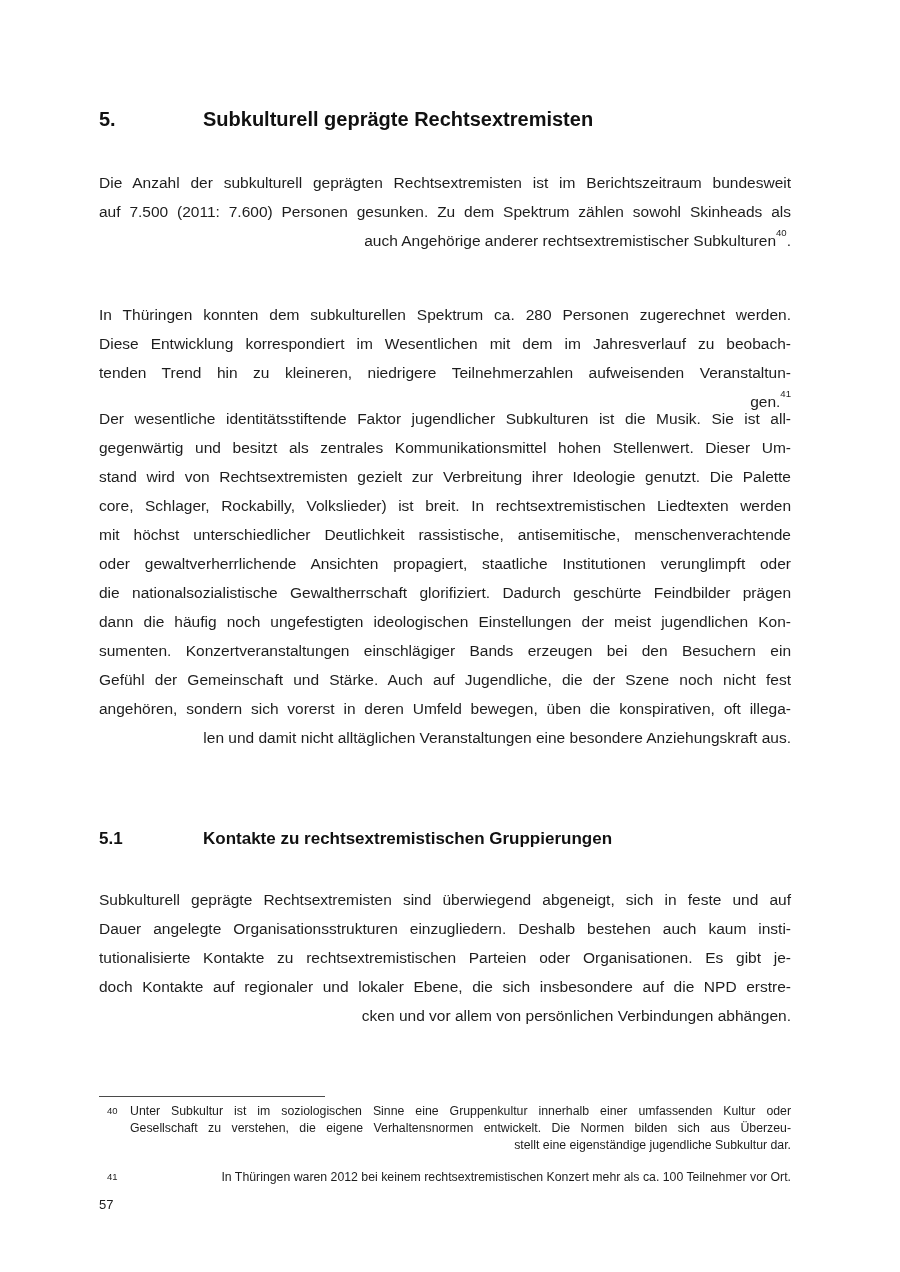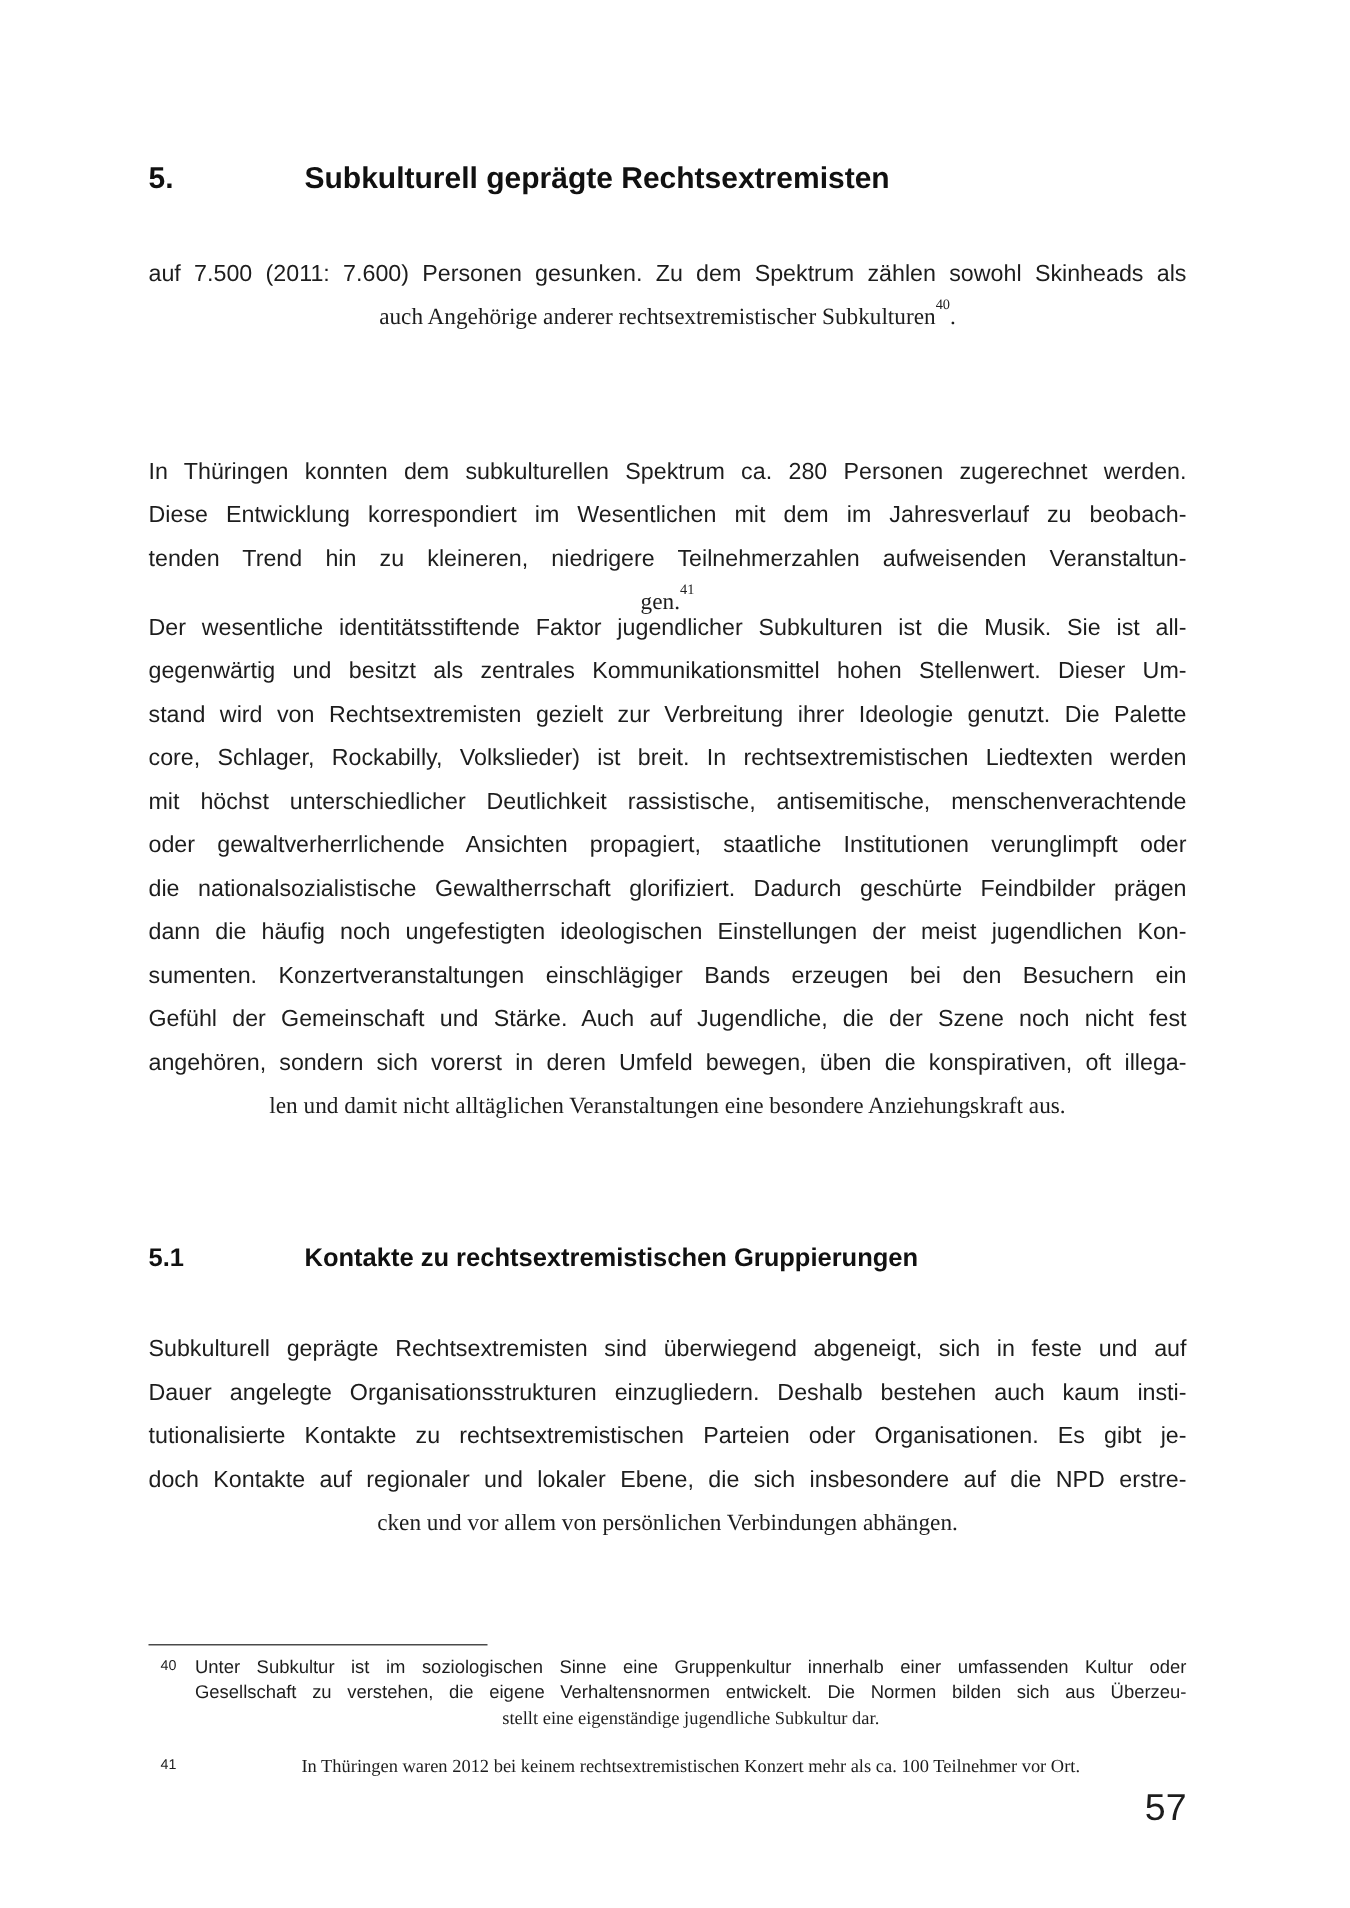--- a/index.html
+++ b/index.html
@@ -22,46 +22,47 @@
 
   
   .para   { font-size: 15.5px; line-height: 29px; }
   #p1 { top: 168px; }
   #p2 { top: 300px; }
   #p3 { top: 404px; }
   #p4 { top: 885px; }
 
   
   .tline { text-align: justify; text-align-last: justify; }
-  .tline.tlast { text-align: center; text-align-last: auto; font-family: Liberation Serif, serif; }
+  .tline.tlast { text-align: right; text-align-last: auto; }
 
   sup { font-size: 0.62em; line-height: 0; position: relative; top: -0.45em; }
 
   
   .fnrule { position: absolute; left: 99px; top: 1096px; width: 226px; height: 1px; background: #4a4a4a; }
   .footnote { display: flex; font-size: 12.3px; line-height: 17px; }
   #fn40 { top: 1103px; }
   #fn41 { top: 1169px; }
   .fnmark { flex: 0 0 31px; box-sizing: border-box; padding-left: 8px; font-size: 9.5px; line-height: 15px; }
   .fntext { flex: 1; min-width: 0; }
 
   
-  .pagenum { top: 1192px; text-align: right; font-size: 25px; line-height: 26px; }
+  .pagenum { top: 1192px; font-size: 13px; line-height: 26px; }
 </style>
 </head>
 <body>
 
 <div class="page">
 
   <div class="block heading h-main">
     <span class="hnum">5.</span>
     <span class="htitle">Subkulturell geprägte Rechtsextremisten</span>
   </div>
 
   <div id="p1" class="block para">
+      <div class="tline">Die Anzahl der subkulturell geprägten Rechtsextremisten ist im Berichtszeitraum bundesweit</div>
       <div class="tline">auf 7.500 (2011: 7.600) Personen gesunken. Zu dem Spektrum zählen sowohl Skinheads als</div>
       <div class="tline tlast">auch Angehörige anderer rechtsextremistischer Subkulturen<sup>40</sup>.</div>
     </div>
 
   <div id="p2" class="block para">
       <div class="tline">In Thüringen konnten dem subkulturellen Spektrum ca. 280 Personen zugerechnet werden.</div>
       <div class="tline">Diese Entwicklung korrespondiert im Wesentlichen mit dem im Jahresverlauf zu beobach-</div>
       <div class="tline">tenden Trend hin zu kleineren, niedrigere Teilnehmerzahlen aufweisenden Veranstaltun-</div>
       <div class="tline tlast">gen.<sup>41</sup></div>
     </div>

